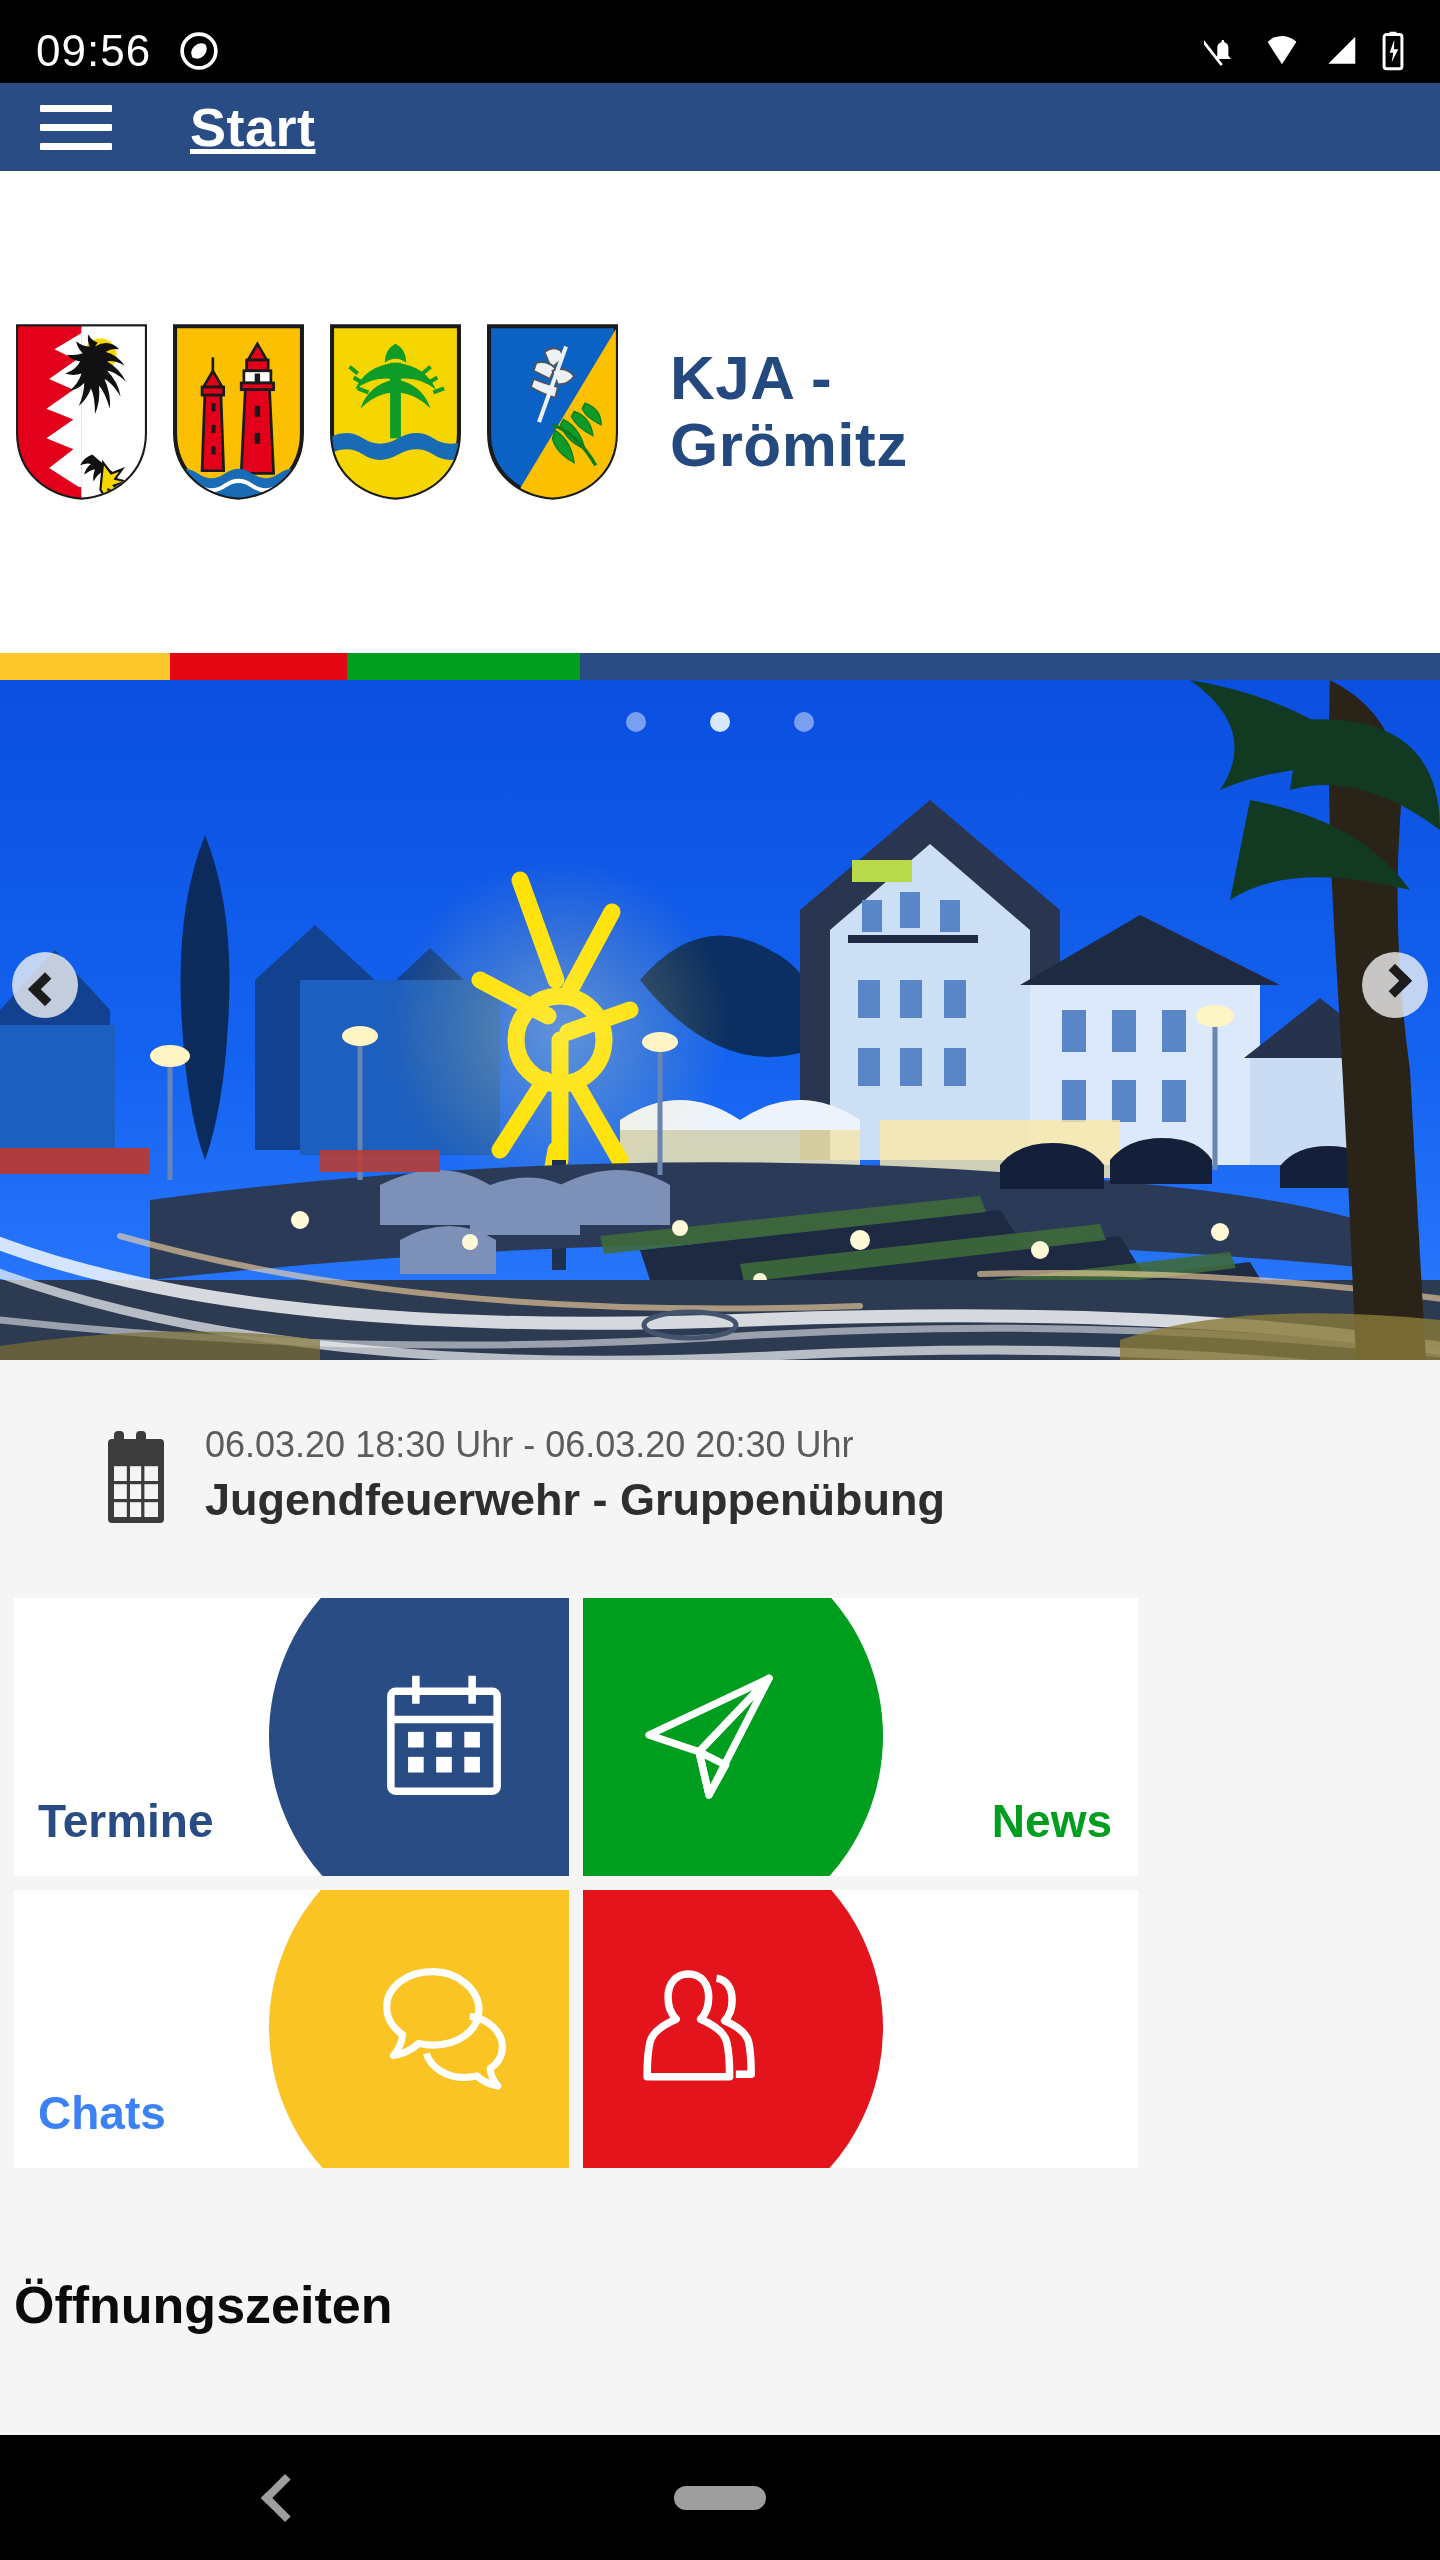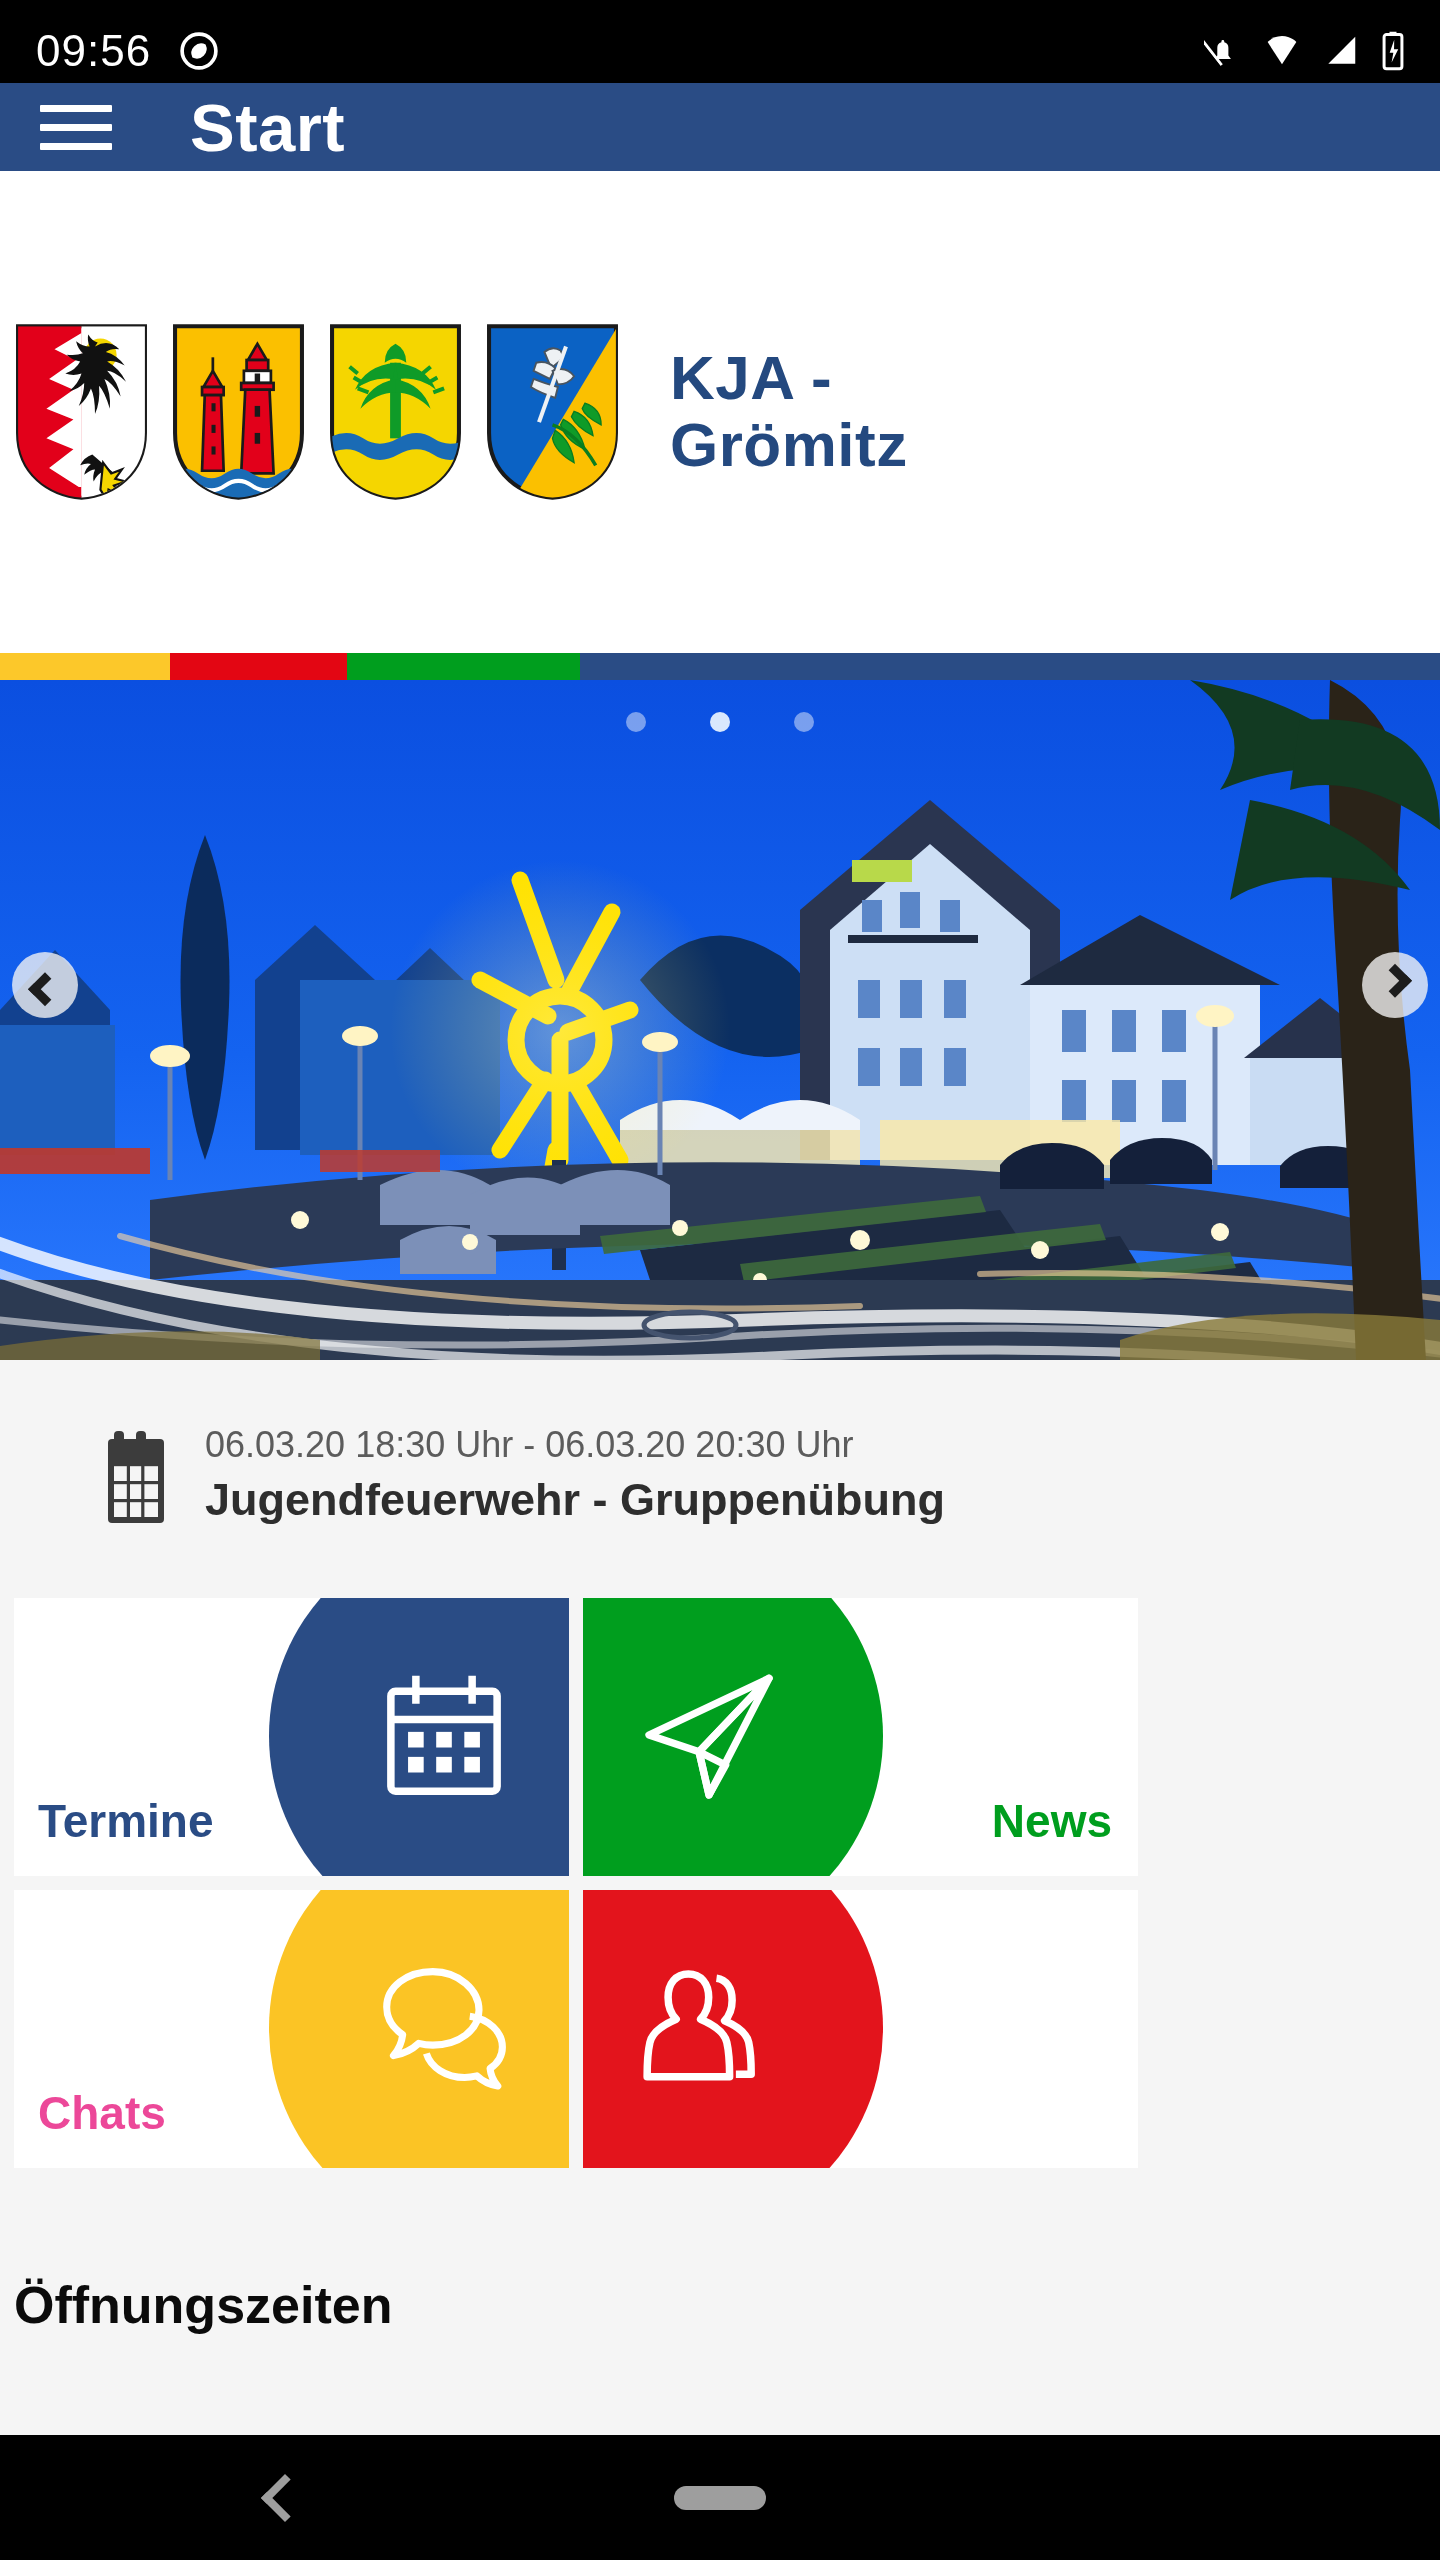--- a/index.html
+++ b/index.html
@@ -21,22 +21,23 @@
 
   
   .appbar{
     position:absolute; top:83px; left:0; width:1440px; height:88px;
     background:#2a4c85; display:flex; align-items:center;
   }
   .appbar-inner{ display:flex; align-items:center; height:88px; }
   .burger{ width:72px; margin-left:40px; display:flex; flex-direction:column; gap:12px; cursor:pointer; }
   .burger span{ display:block; height:7px; background:#fff; border-radius:1px; }
   .appbar-title{
-    color:#fff; font-size:67px; font-weight:700; margin-left:78px; letter-spacing:.5px;
+    color:#fff; font-size:54px; font-weight:700; margin-left:78px; letter-spacing:.5px;
     white-space:nowrap;
+    text-decoration:underline;
   }
 
   
   .logoband{
     position:absolute; top:171px; left:0; width:1440px; height:482px;
     background:#fff; display:flex; align-items:center;
   }
   .crests{ display:flex; align-items:flex-start; gap:22px; padding-left:14px; }
   .crest{ width:135px; height:180px; }
   .brand{
@@ -503,21 +504,21 @@
     <div class="tilerow">
 
       <div class="tile left">
         <div class="blob" style="background:#fbc425"></div>
         <div class="glyph">
           <svg width="160" height="150" viewBox="0 0 52 48" fill="none" stroke="#fff" stroke-width="2.3" stroke-linejoin="round">
             <path d="M24 6c-8.5 0-15 5-15 11.5 0 3.6 2 6.8 5.2 9-.3 2.6-1.4 5-3 6.8 3.4-.6 6.3-2.2 8.2-4 1.5.4 3 .6 4.6.6 8.5 0 15-5 15-11.4S32.5 6 24 6z"></path>
             <path d="M36 20.5c6 .8 10.6 5 10.6 10 0 2.8-1.5 5.3-4 7 .2 2.2 1.2 4.2 2.5 5.7-2.8-.5-5.2-1.8-6.8-3.3-1.3.3-2.6.5-4 .5-6 0-11-3.3-12.4-7.8"></path>
           </svg>
         </div>
-        <div class="tile-label" style="color:#ec4899">Chats</div>
+        <div class="tile-label" style="color:#3b82f6">Chats</div>
       </div>
 
       <div class="tile right">
         <div class="blob" style="background:#e3141c"></div>
         <div class="glyph">
           <svg width="150" height="150" viewBox="0 0 48 48" fill="none" stroke="#fff" stroke-width="2.4" stroke-linejoin="round">
             <path d="M19 7c-4 0-6.5 3-6.5 7.5 0 3 1.2 5.6 2.6 7-3.8 1.6-7.6 4-8.4 7.4-.7 3-.9 7-.9 11h26.4c0-4-.2-8-.9-11-.8-3.4-4.6-5.8-8.4-7.4 1.4-1.4 2.6-4 2.6-7C25.5 10 23 7 19 7z"></path>
             <path d="M28 8.4c3.2.4 5 3.2 5 7 0 2.8-1.1 5.2-2.4 6.6 3.5 1.5 7 3.7 7.7 6.9.6 2.8.8 6.5.8 10.2h-4.9"></path>
           </svg>
         </div>

